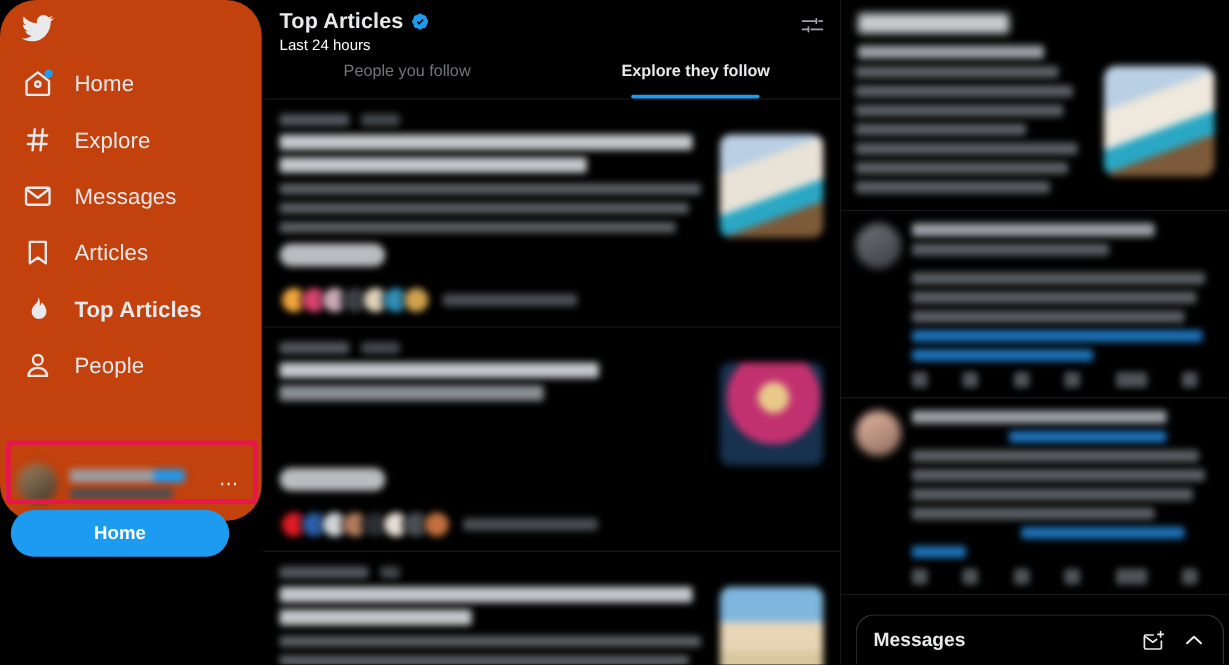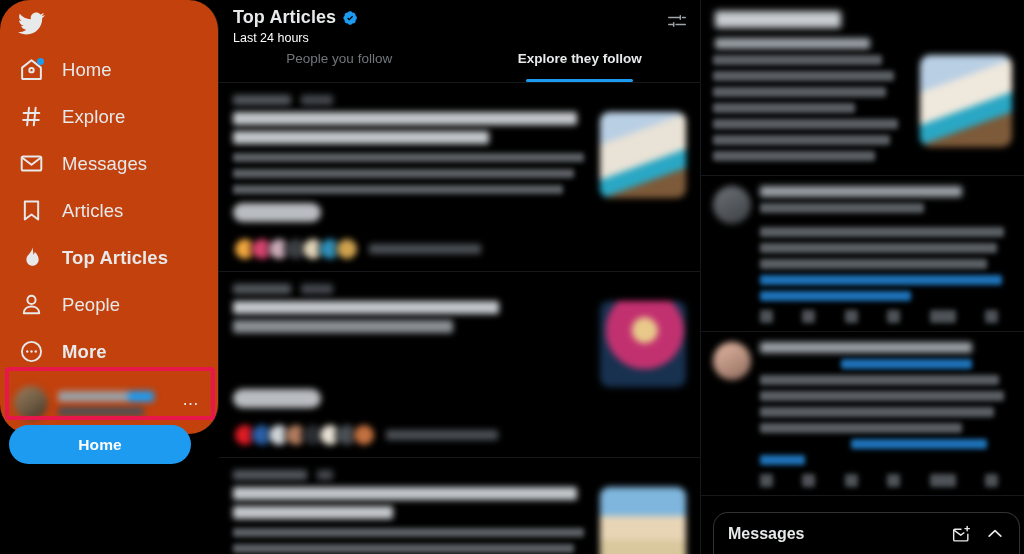--- a/index.html
+++ b/index.html
@@ -414,31 +414,20 @@
     <div class="nav-item">
       <span class="nav-icon">
         <svg width="25" height="25" viewBox="0 0 24 24" fill="none" stroke="#e7e9ea" stroke-width="1.9" stroke-linejoin="round">
           <circle cx="12" cy="7.6" r="3.9"></circle>
           <path d="M4.6 20.4c0-4 3.3-6.4 7.4-6.4s7.4 2.4 7.4 6.4z"></path>
         </svg>
       </span>
       <span class="nav-label">People</span>
     </div>
 
-    <div class="nav-item">
-      <span class="nav-icon">
-        <svg width="25" height="25" viewBox="0 0 24 24" fill="none" stroke="#e7e9ea" stroke-width="1.8">
-          <circle cx="12" cy="12" r="9.2"></circle>
-          <circle cx="7.9" cy="12" r="1.15" fill="#e7e9ea" stroke="none"></circle>
-          <circle cx="12" cy="12" r="1.15" fill="#e7e9ea" stroke="none"></circle>
-          <circle cx="16.1" cy="12" r="1.15" fill="#e7e9ea" stroke="none"></circle>
-        </svg>
-      </span>
-      <span class="nav-label bold">More</span>
-    </div>
 
     <div id="more-highlight"></div>
 
     <button id="tweet-button">Home</button>
 
     <div id="account-row">
       <div class="acct-avatar"></div>
       <div class="acct-text">
         <div class="acct-name"></div>
         <div class="acct-handle"></div>

